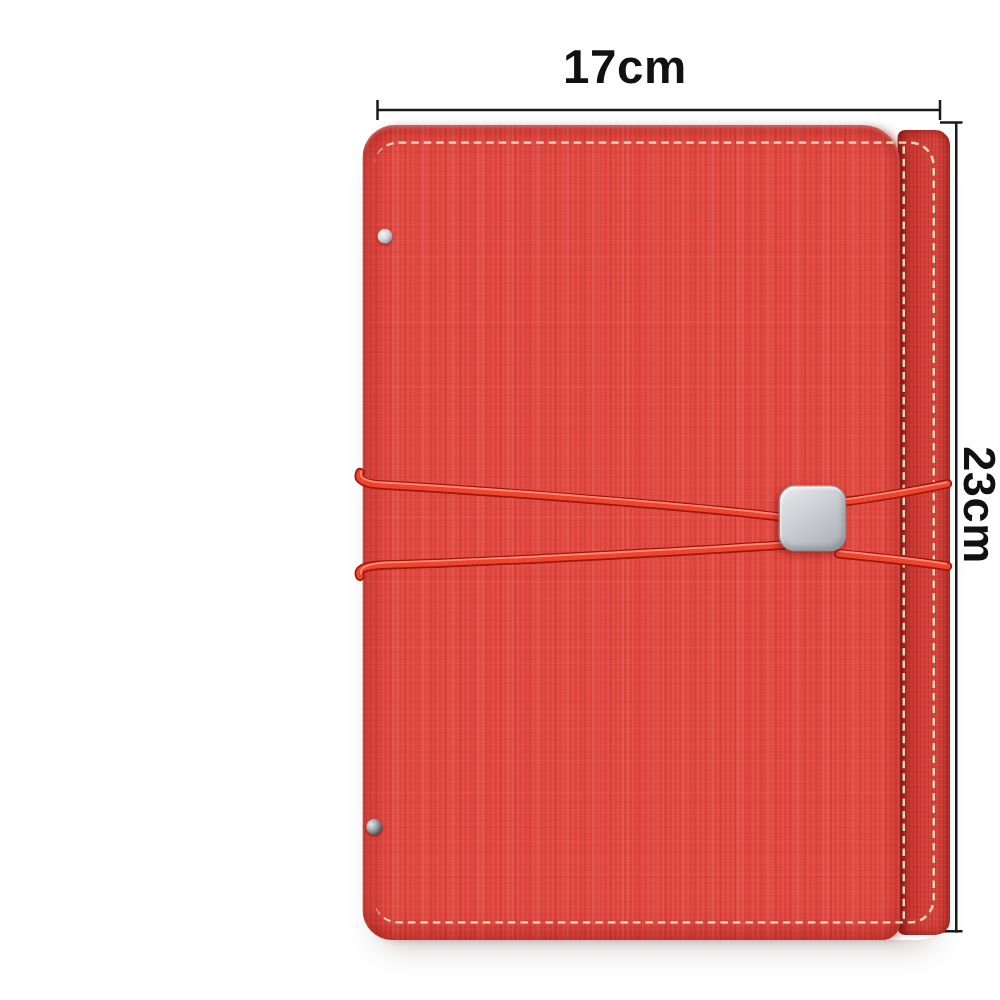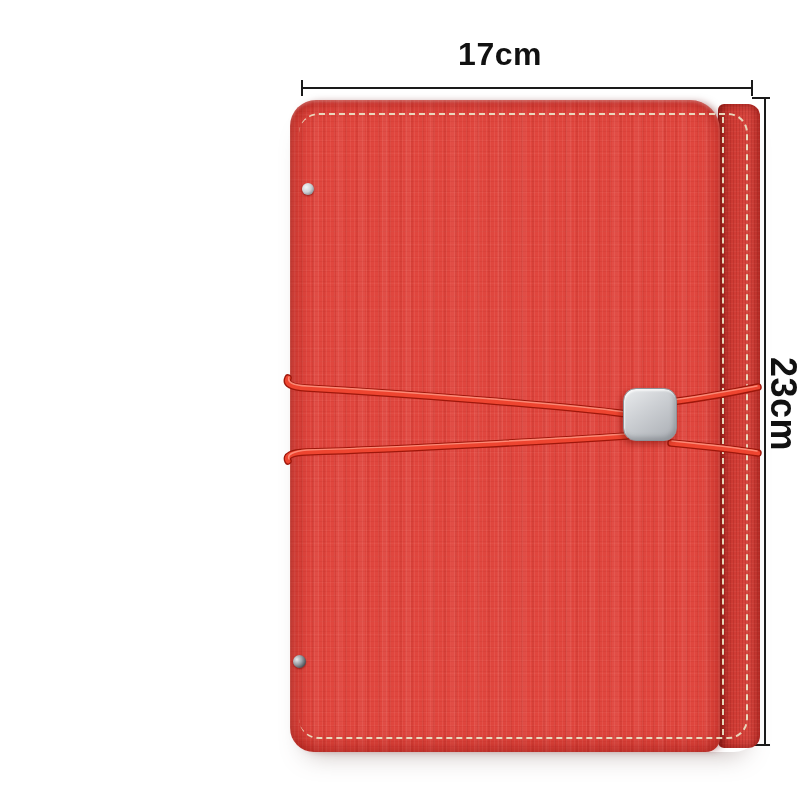--- a/index.html
+++ b/index.html
@@ -22,21 +22,21 @@
   html,body{background:#f4f4f4;font-family:"Liberation Sans",sans-serif;}
   .stage{
     position:relative;width:800px;height:800px;margin:0 auto;
     background:var(--background);overflow:hidden;
   }
   
   .dim-label{
     position:absolute;color:var(--label_text);
     font-weight:bold;text-align:center;letter-spacing:0.5px;
   }
-  .dim-label-width{left:400px;top:33px;width:200px;height:42px;font-size:32px;line-height:42px;}
+  .dim-label-width{left:400px;top:33px;width:200px;height:42px;font-size:38px;line-height:42px;}
   .dim-label-height{
     left:731px;top:384px;width:104px;height:40px;font-size:36px;line-height:40px;
     transform:rotate(90deg);transform-origin:center center;
   }
   .dim-line{position:absolute;background:var(--dim_line);}
   .dim-line-h{left:302px;top:87px;width:450px;height:2px;}
   .tick-v{width:2px;height:16px;top:80px;}
   .tick-v.left{left:301px;}
   .tick-v.right{left:751px;}
   .dim-line-v{left:764px;top:98px;width:2px;height:648px;}

